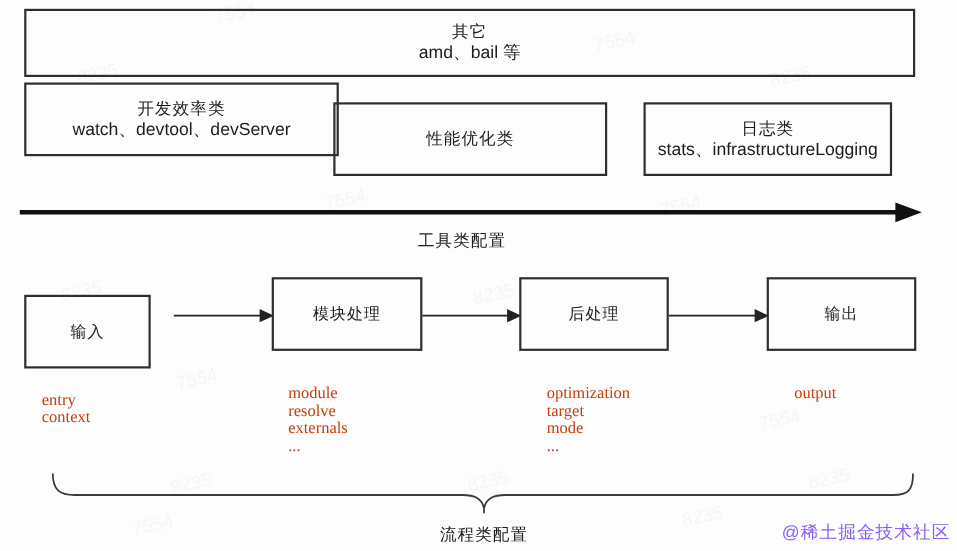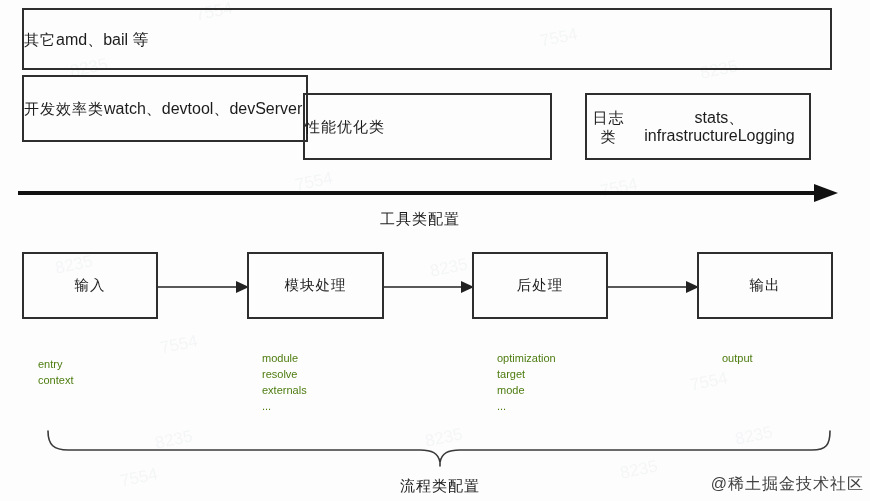--- a/index.html
+++ b/index.html
@@ -10,23 +10,23 @@
     height: 501px;
     background: #fdfdfd;
     overflow: hidden;
     color: #1c1c1c;
   }
   .box {
     position: absolute;
     border: 2px solid #2e2e2e;
     background: transparent;
     display: flex;
-    flex-direction: row;
+    flex-direction: column;
     align-items: center;
-    justify-content: flex-start;
+    justify-content: center;
     text-align: center;
     box-sizing: border-box;
   }
   .box .title { font-size: 15px; line-height: 19px; letter-spacing: 1px; }
   .box .subtitle { font-size: 16px; line-height: 18px; margin-top: 1px; }
   .flow-box {
     position: absolute;
     border: 2px solid #2e2e2e;
     display: flex;
     align-items: center;
@@ -36,37 +36,38 @@
     box-sizing: border-box;
   }
   .axis-label {
     position: absolute;
     font-size: 15px;
     letter-spacing: 1px;
     text-align: center;
   }
   .opt-list {
     position: absolute;
-    font-size: 11px;
+    font-size: 15px;
     line-height: 16px;
-    color: #4d7c0f;
+    color: #c2410c;
+    font-family: Liberation Serif, serif;
   }
   .opt-list div { margin-bottom: 0; }
   .svg-layer {
     position: absolute;
     left: 0; top: 0;
     width: 870px; height: 501px;
     pointer-events: none;
   }
   .community-wm {
     position: absolute;
     right: 6px;
     top: 474px;
     font-size: 16px;
-    color: #404040;
+    color: #8b5cf6;
     letter-spacing: 1px;
   }
   .faint-wm {
     position: absolute;
     font-size: 17px;
     color: #7d95a3;
     opacity: 0.07;
     transform: rotate(-12deg);
     white-space: nowrap;
     pointer-events: none;
@@ -128,21 +129,21 @@
     <g>
       <line x1="608" y1="287" x2="688" y2="287" stroke="#222" stroke-width="1.6"></line>
       <polygon points="686,281 699,287 686,293" fill="#222"></polygon>
     </g>
 
     <path d="M 48 431 C 48 445, 54 450, 68 450 L 420 450 C 432 450, 438 453, 440 462 L 440 466 M 440 462 C 442 453, 448 450, 460 450 L 812 450 C 826 450, 830 445, 830 431" fill="none" stroke="#3a3a3a" stroke-width="1.6" stroke-linecap="round"></path>
   </svg>
 
   <div class="axis-label" style="left:320px;top:210px;width:200px">工具类配置</div>
 
-  <div class="flow-box" style="left:22px;top:252px;width:136px;height:67px">
+  <div class="flow-box" style="left:22px;top:268px;width:115px;height:67px">
     <span>输入</span>
   </div>
   <div class="flow-box" style="left:247px;top:252px;width:137px;height:67px">
     <span>模块处理</span>
   </div>
   <div class="flow-box" style="left:472px;top:252px;width:136px;height:67px">
     <span>后处理</span>
   </div>
   <div class="flow-box" style="left:697px;top:252px;width:136px;height:67px">
     <span>输出</span>

